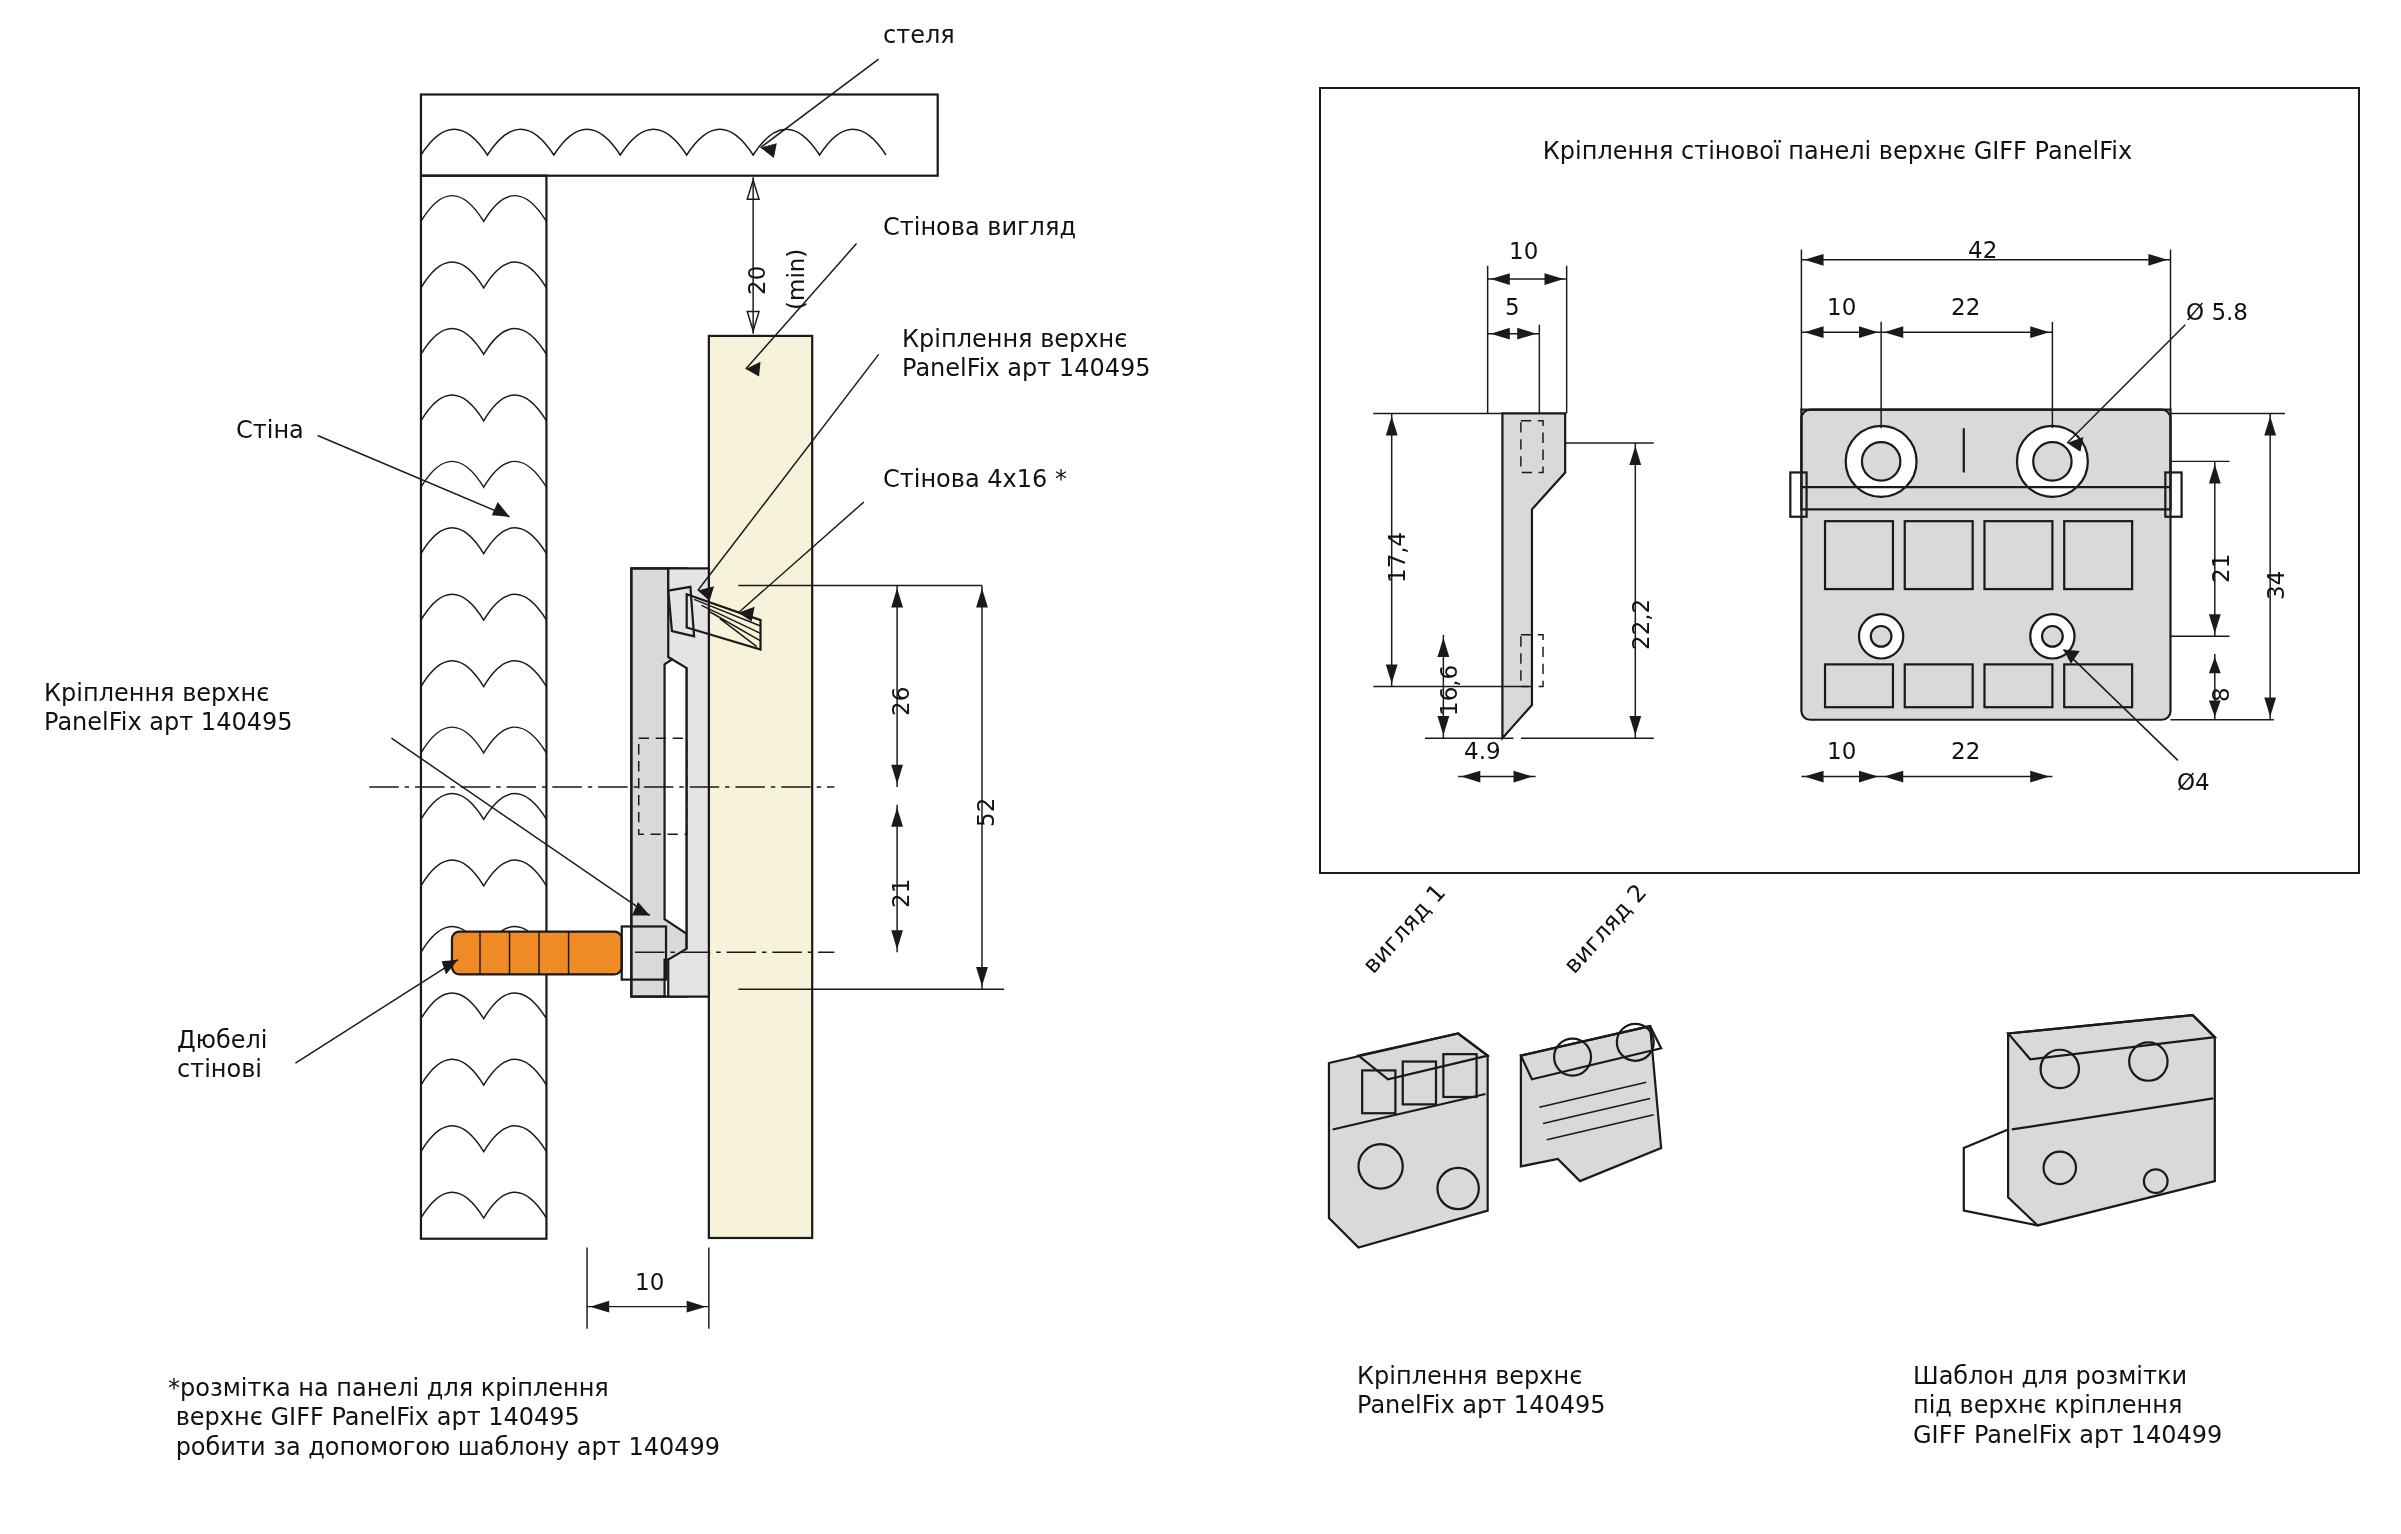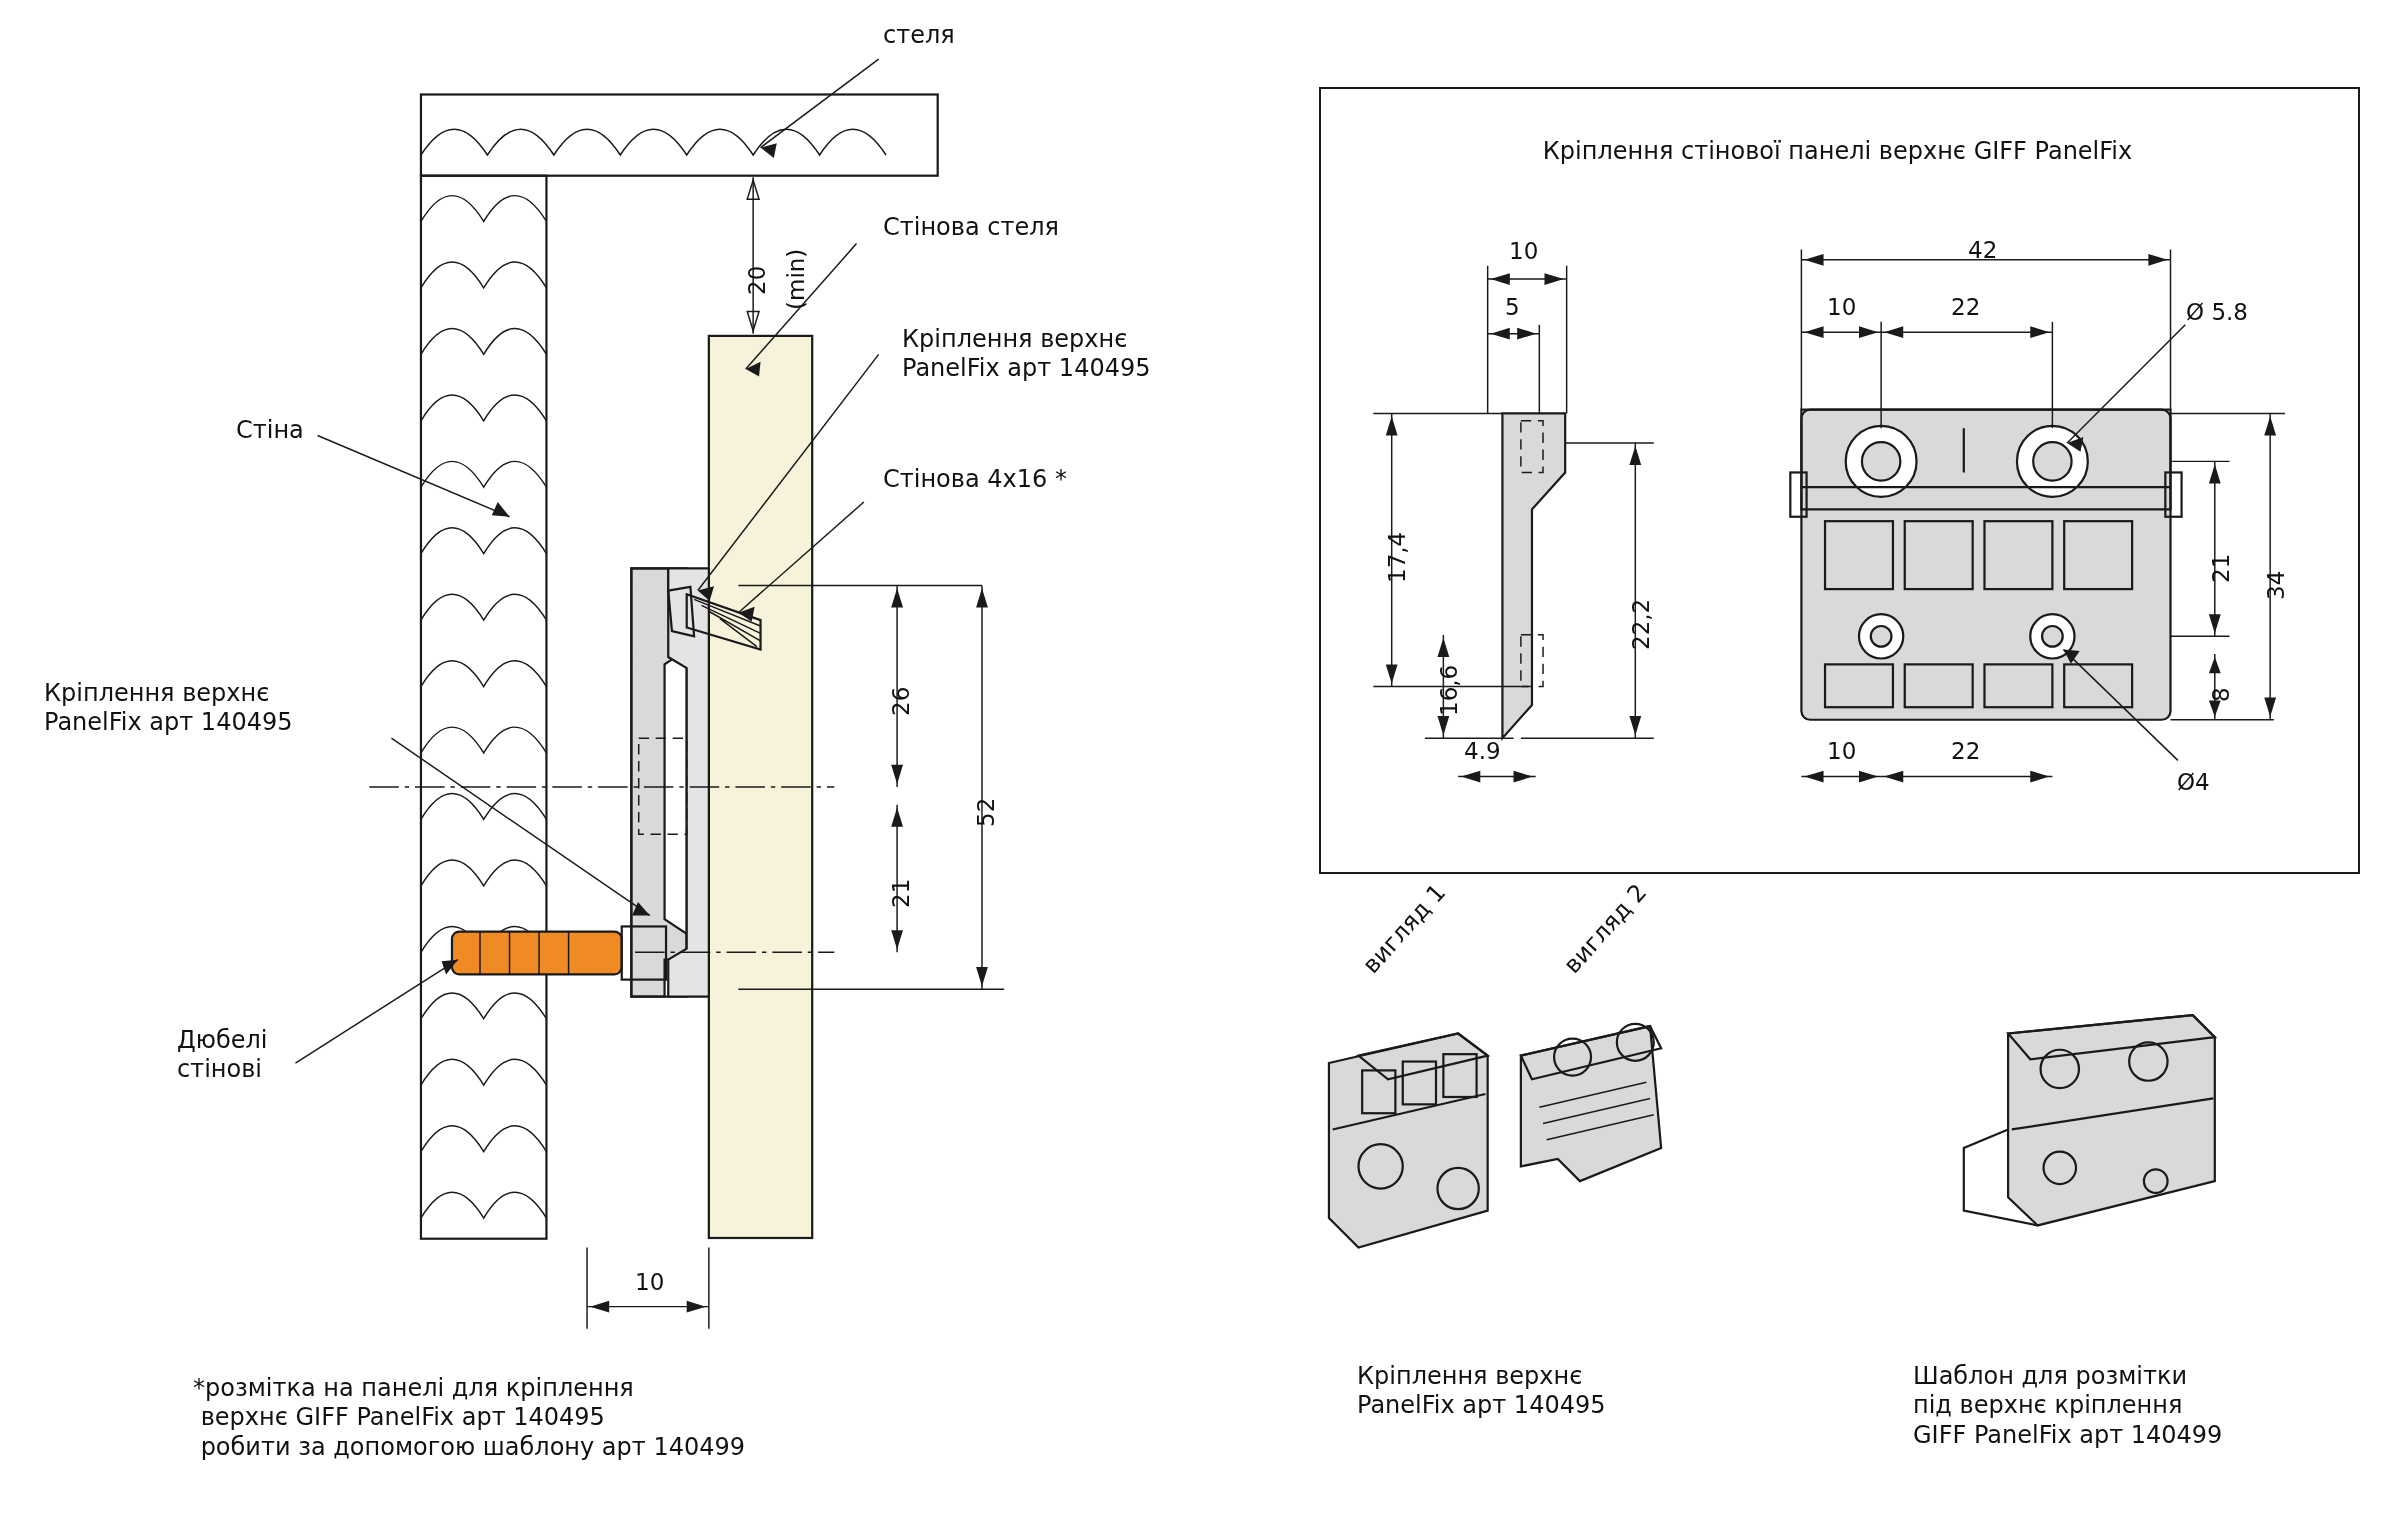--- a/index.html
+++ b/index.html
@@ -117,28 +117,28 @@
   <path fill="#1a1a1a" d="M1000 830 l22 -8 l-4 20 z"></path>
   <path class="ln thin" d="M430 590 L690 700"></path>
   <path fill="#1a1a1a" d="M690 700 l-24 -2 l8 -18 z"></path>
   <path class="ln thin" d="M530 1000 L880 1240"></path>
   <path fill="#1a1a1a" d="M880 1240 l-24 0 l8 -18 z"></path>
   <path class="ln thin" d="M400 1440 L620 1300"></path>
   <path fill="#1a1a1a" d="M620 1300 l-22 2 l6 18 z"></path>
 </svg>
 
 <div class="lbl" style="left:883px;top:20.7px;">стеля</div>
-<div class="lbl" style="left:883px;top:213px;">Стінова стеля</div>
+<div class="lbl" style="left:883px;top:213px;">Стінова вигляд</div>
 <div class="lbl" style="left:902px;top:325px;">Кріплення верхнє
 PanelFix арт 140495</div>
 <div class="lbl" style="left:883px;top:465px;">Стінова 4x16 *</div>
 <div class="lbl" style="left:236px;top:384px;margin-top:32px;">Стіна</div>
 <div class="lbl" style="left:44px;top:679px;">Кріплення верхнє
 PanelFix арт 140495</div>
-<div class="lbl" style="left:193px;top:1374px;white-space:pre;">*розмітка на панелі для кріплення
+<div class="lbl" style="left:168px;top:1374px;white-space:pre;">*розмітка на панелі для кріплення
  верхнє GIFF PanelFix арт 140495
  робити за допомогою шаблону арт 140499</div>
 <div class="lbl" style="left:177px;top:1370px;"></div>
 <div class="lbl" style="left:177px;top:1026px;">Дюбелі
 стінові</div>
 
 <div class="dim rot90" style="left:744px;top:295px;">20</div>
 <div class="dim rot90" style="left:783px;top:310px;">(min)</div>
 <div class="dim rot90" style="left:888px;top:716px;">26</div>
 <div class="dim rot90" style="left:888px;top:908px;">21</div>

